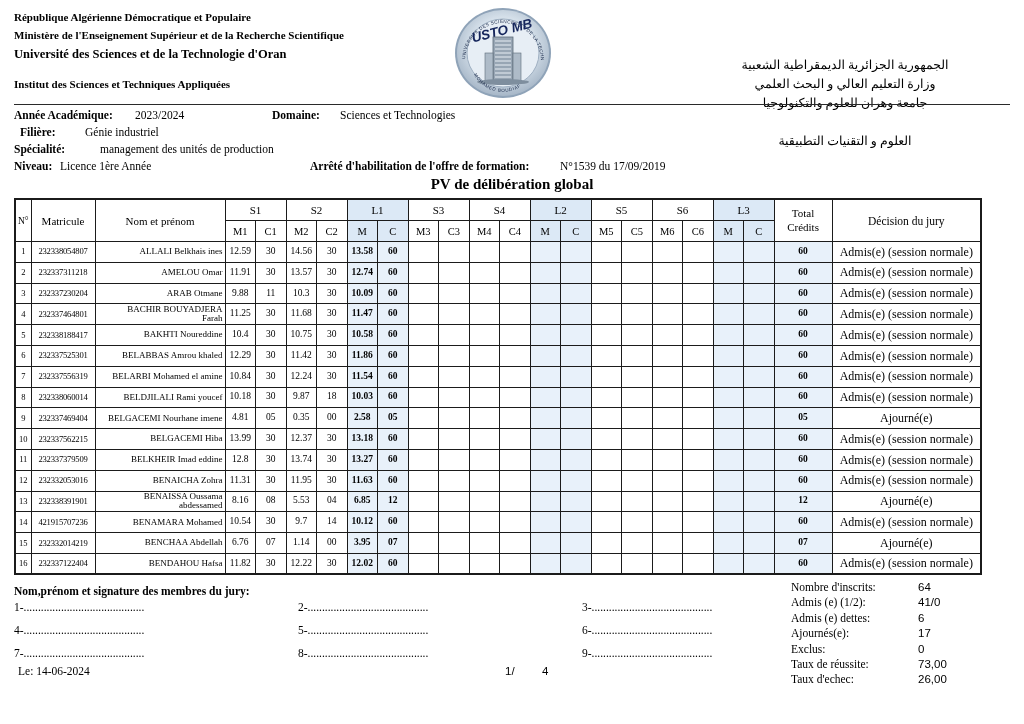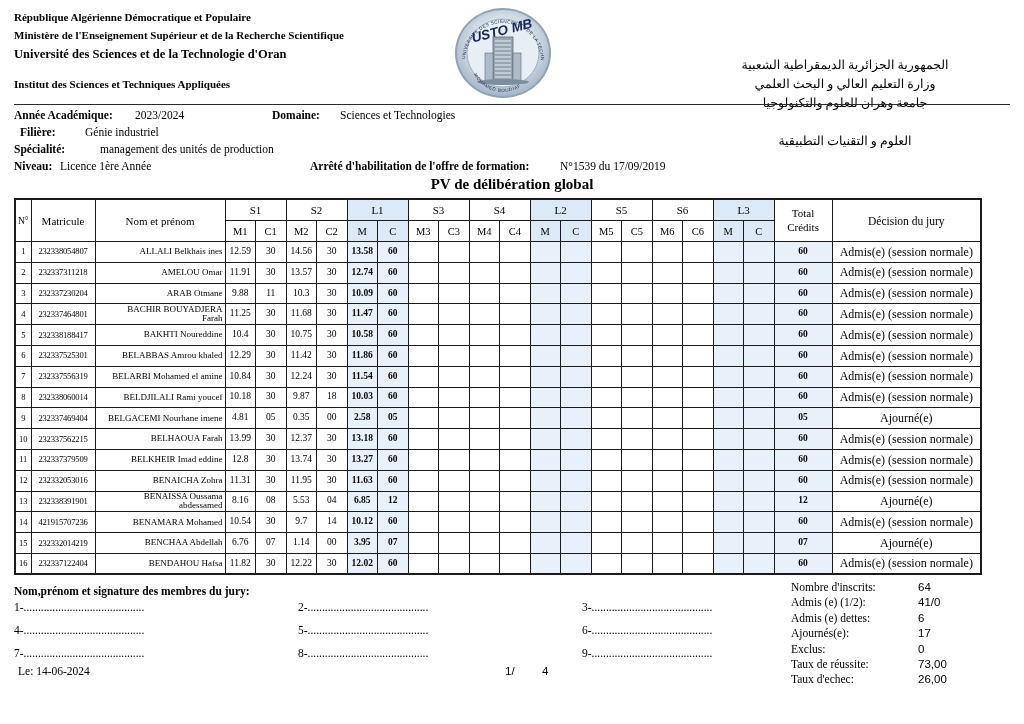--- a/index.html
+++ b/index.html
@@ -413,21 +413,21 @@
         <td class="td-g"></td>
         <td class="td-g"></td>
         <td class="td-g hl-c"></td>
         <td class="td-g hl-c"></td>
         <td class="td-total hl-c">05</td>
         <td class="td-dec">Ajourné(e)</td>
       </tr>
       <tr>
         <td class="td-n">10</td>
         <td class="td-mat">232337562215</td>
-        <td class="td-name">BELHAOUA Farah</td>
+        <td class="td-name">BELGACEMI Hiba</td>
         <td class="td-g">13.99</td>
         <td class="td-g">30</td>
         <td class="td-g">12.37</td>
         <td class="td-g">30</td>
         <td class="td-g hl-c bold">13.18</td>
         <td class="td-g hl-c bold">60</td>
         <td class="td-g"></td>
         <td class="td-g"></td>
         <td class="td-g"></td>
         <td class="td-g"></td>

